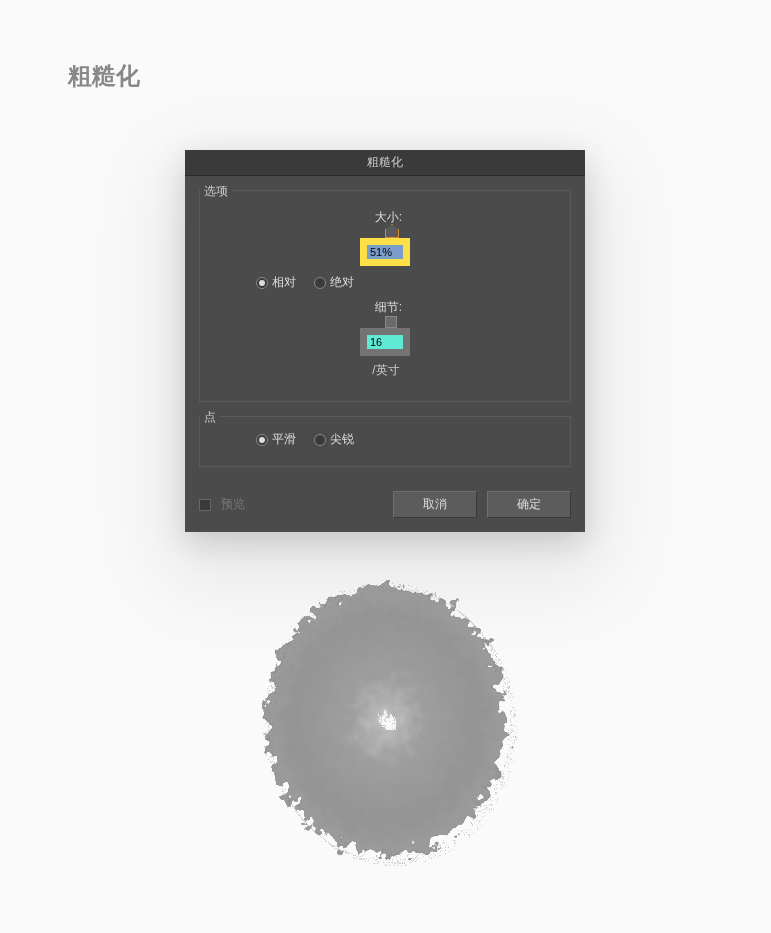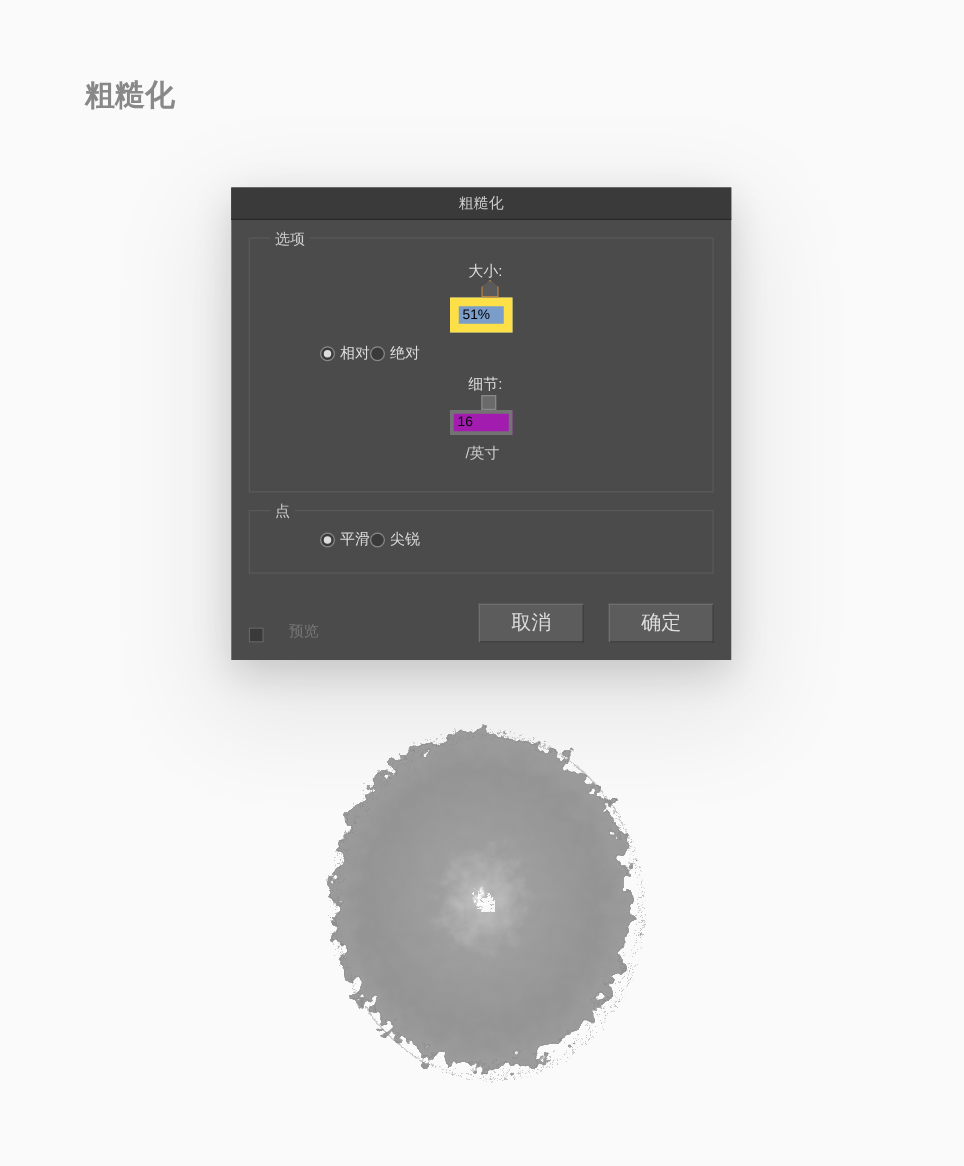--- a/index.html
+++ b/index.html
@@ -44,21 +44,21 @@
     }
     .section {
       border: 1px solid #5a5a5a;
       margin: 14px;
       padding: 10px 12px 14px 12px;
       position: relative;
     }
     .section-label {
       position: absolute;
       top: -8px;
-      left: 16px;
+      left: 0;
       background: #4b4b4b;
       padding: 0 4px;
       font-size: 12px;
       color: #ccc;
     }
     .row {
       display: flex;
       align-items: center;
       margin: 8px 0;
       gap: 6px;
@@ -87,38 +87,39 @@
     .slider-handle.house {
       width: 14px;
       height: 14px;
       top: -8px;
       background: #5a5a5a;
       border: 1px solid #d88c3a;
       clip-path: polygon(50% 0%, 100% 40%, 100% 100%, 0% 100%, 0% 40%);
     }
     .value-input {
       width: 50px;
-      background: #a21caf;
+      background: #5eead4;
       color: #000;
       font-size: 11px;
       padding: 1px 3px;
-      border: 3px solid #737373;
+      border: 7px solid #737373;
     }
     .value-input.highlighted {
       border: 7px solid #fde047;
       background: #7a9ec9;
       color: #000;
     }
     .unit {
       color: #ccc;
       font-size: 12px;
       margin-left: 2px;
     }
     .radio-row {
       display: flex;
+      gap: 18px;
       margin-left: 44px;
       margin-top: 6px;
       margin-bottom: 6px;
     }
     .radio-item {
       display: flex;
       align-items: center;
       gap: 4px;
       cursor: pointer;
     }
@@ -138,23 +139,23 @@
       height: 6px;
       border-radius: 50%;
       background: #ddd;
     }
     .radio-label {
       font-size: 12px;
       color: #ddd;
     }
     .footer {
       display: flex;
-      align-items: flex-end;
+      align-items: center;
       padding: 10px 14px 14px 14px;
-      gap: 20px;
+      gap: 10px;
     }
     .checkbox {
       width: 12px;
       height: 12px;
       border: 1px solid #666;
       background: #3a3a3a;
     }
     .preview-label {
       color: #777;
       font-size: 12px;
@@ -162,21 +163,21 @@
     }
     .btn {
       background: #5c5c5c;
       border: 1px solid #3a3a3a;
       border-top-color: #6f6f6f;
       border-left-color: #6f6f6f;
       color: #ddd;
       padding: 4px 0;
       width: 84px;
       text-align: center;
-      font-size: 16px;
+      font-size: 12px;
       cursor: pointer;
     }
     .preview-area {
       position: absolute;
       top: 540px;
       left: 0;
       width: 771px;
       height: 360px;
       display: flex;
       align-items: center;

